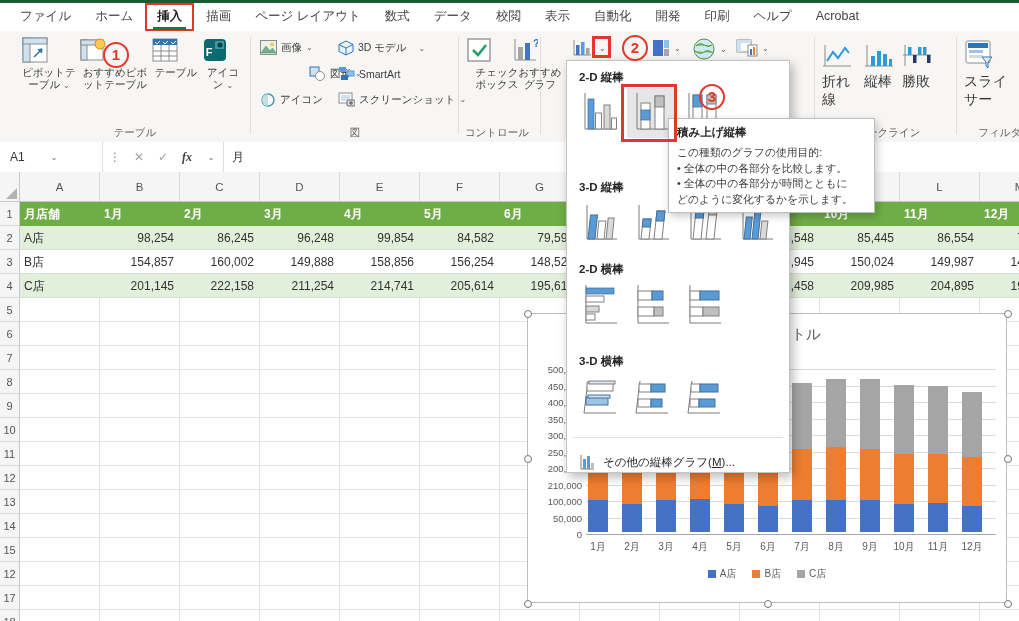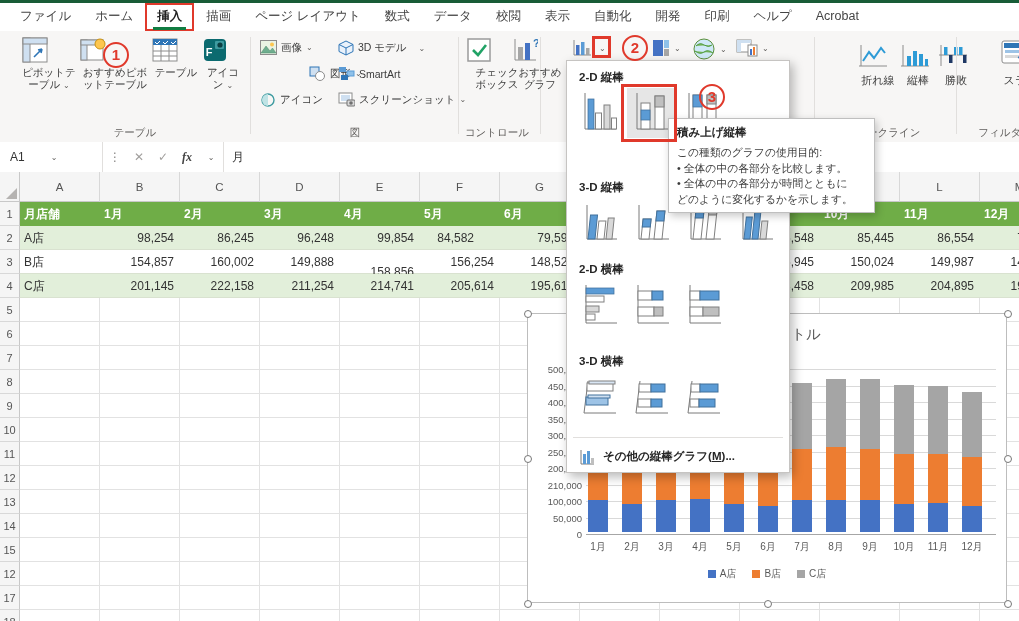--- a/index.html
+++ b/index.html
@@ -13,21 +13,21 @@
   .tab-active{outline:2.5px solid #E0392B;outline-offset:-2px;font-weight:bold;color:#222;}
   .tab-active::after{content:"";position:absolute;left:8px;right:8px;bottom:1px;height:3px;background:#107C41;}
   
   #ribbon{left:0;top:31px;width:1019px;height:111px;background:#f7f6f5;border-bottom:1px solid #d2d0ce;}
   .grp-divider{position:absolute;top:6px;bottom:8px;width:1px;background:#e1dfdd;}
   .grp-label{position:absolute;top:95px;font-size:10.5px;color:#605e5c;text-align:center;white-space:nowrap;}
   .bigbtn{position:absolute;top:4px;text-align:center;font-size:10.5px;line-height:12px;color:#3b3b3b;cursor:default;}
   .bigbtn .bicon{display:block;margin:2px auto 3px auto;}
   .smallbtn{position:absolute;font-size:10.5px;color:#3b3b3b;display:flex;align-items:center;gap:4px;white-space:nowrap;}
   .caret{font-size:8px;color:#605e5c;}
-  .midbtn{position:absolute;text-align:center;font-size:11px;color:#3b3b3b;margin-left:36px;}
+  .midbtn{position:absolute;font-size:14px;color:#3b3b3b;}
   .midbtn .bicon{display:block;margin:0 auto 4px auto;}
   
   #fbar{left:0;top:142px;width:1019px;height:30px;background:#fff;border-bottom:1px solid #d8d6d4;display:flex;align-items:stretch;}
   #namebox{width:92px;border-right:1px solid #e1dfdd;display:flex;align-items:center;padding-left:10px;font-size:12px;color:#333;gap:26px;}
   .fbtn{display:flex;align-items:center;justify-content:center;width:24px;color:#a19f9d;font-size:12px;}
   #fxlbl{font-style:italic;font-family:"Liberation Serif","DejaVu Serif",serif;font-weight:bold;color:#444;}
   #fcontent{flex:1;border-left:1px solid #e1dfdd;display:flex;align-items:center;padding-left:8px;font-size:12px;color:#333;}
   
   #sheet{left:0;top:172px;width:1019px;height:449px;}
   .colh{position:absolute;top:0;height:30px;width:80px;background:#f5f5f5;border-right:1px solid #d8d8d8;border-bottom:1px solid #c8c8c8;
@@ -54,21 +54,21 @@
   #legend{position:absolute;left:0;top:253px;width:100%;display:flex;justify-content:center;gap:16px;font-size:10px;color:#595959;align-items:center;}
   .lgitem{display:flex;align-items:center;gap:4px;}
   .lgsq{width:8px;height:8px;display:inline-block;}
   .handle{position:absolute;width:8px;height:8px;border-radius:50%;background:#fff;border:1.5px solid #777;box-sizing:border-box;transform:translate(-50%,-50%);}
   
   #ddmenu{left:566px;top:60px;width:224px;height:413px;background:#fff;border:1px solid #c6c4c2;box-shadow:3px 4px 10px rgba(0,0,0,.28);box-sizing:border-box;z-index:20;}
   .ddtitle{position:absolute;left:12px;font-size:11.5px;font-weight:bold;color:#262626;white-space:nowrap;}
   .slot{position:absolute;width:48px;height:50px;display:flex;align-items:center;justify-content:center;cursor:default;}
   .slot-hover{background:#e6e6e6;}
   #ddsep{position:absolute;left:6px;right:6px;top:376px;height:1px;background:#e1dfdd;}
-  #ddmore{position:absolute;left:0;right:0;top:382px;height:27px;display:flex;align-items:center;gap:8px;padding-left:12px;font-size:11.5px;color:#262626;font-weight:bold;}
+  #ddmore{position:absolute;left:0;right:0;top:382px;height:27px;display:flex;align-items:flex-end;gap:8px;padding-left:12px;font-size:11.5px;color:#262626;}
   
   #tooltip{left:668px;top:118px;width:207px;height:95px;background:#fff;border:1px solid #bfbfbf;box-shadow:2px 3px 8px rgba(0,0,0,.22);
            box-sizing:border-box;z-index:25;padding:6px 8px;}
   #tooltip .tt-title{font-size:11.5px;font-weight:bold;color:#262626;margin-bottom:5px;}
   #tooltip .tt-line{font-size:10.8px;color:#3b3b3b;line-height:15.5px;white-space:nowrap;}
   
   .anncircle{position:absolute;width:26px;height:26px;border:2.5px solid #E0392B;border-radius:50%;box-sizing:border-box;
              color:#E0392B;font-size:15px;font-weight:bold;text-align:center;line-height:21px;z-index:40;background:transparent;}
   .annbox{position:absolute;border:3px solid #E0392B;box-sizing:border-box;z-index:40;background:transparent;}
   svg{display:block;}
@@ -397,34 +397,34 @@
       <div class="cell left hcell" style="left: 740px; top: 30px; width: 80px;">9月</div>
       <div class="cell left hcell" style="left: 820px; top: 30px; width: 80px;">10月</div>
       <div class="cell left hcell" style="left: 900px; top: 30px; width: 80px;">11月</div>
       <div class="cell left hcell" style="left: 980px; top: 30px; width: 80px;">12月</div>
       <div class="band" style="top: 54px; background: rgb(226, 239, 218); border-bottom: 1px solid rgb(217, 226, 208); box-sizing: border-box;"></div>
       <div class="cell left" style="left: 20px; top: 54px; width: 80px;">A店</div>
       <div class="cell right" style="left: 100px; top: 54px; width: 80px;">98,254</div>
       <div class="cell right" style="left: 180px; top: 54px; width: 80px;">86,245</div>
       <div class="cell right" style="left: 260px; top: 54px; width: 80px;">96,248</div>
       <div class="cell right" style="left: 340px; top: 54px; width: 80px; text-align: right;">99,854</div>
-      <div class="cell right" style="left: 400px; top: 54px; width: 80px;">84,582</div>
+      <div class="cell right" style="left: 420px; top: 54px; width: 80px;">84,582</div>
       <div class="cell right" style="left: 500px; top: 54px; width: 80px;">79,598</div>
       <div class="cell right" style="left: 580px; top: 54px; width: 80px;">96,254</div>
       <div class="cell right" style="left: 660px; top: 54px; width: 80px;">97,245</div>
       <div class="cell right" style="left: 740px; top: 54px; width: 80px;">95,548</div>
       <div class="cell right" style="left: 820px; top: 54px; width: 80px;">85,445</div>
       <div class="cell right" style="left: 900px; top: 54px; width: 80px;">86,554</div>
       <div class="cell right" style="left: 980px; top: 54px; width: 80px;">78,554</div>
       <div class="band" style="top: 78px; background: rgb(255, 255, 255); border-bottom: 1px solid rgb(217, 226, 208); box-sizing: border-box;"></div>
       <div class="cell left" style="left: 20px; top: 78px; width: 80px;">B店</div>
       <div class="cell right" style="left: 100px; top: 78px; width: 80px;">154,857</div>
       <div class="cell right" style="left: 180px; top: 78px; width: 80px;">160,002</div>
       <div class="cell right" style="left: 260px; top: 78px; width: 80px;">149,888</div>
-      <div class="cell right" style="left: 340px; top: 88px; width: 80px; text-align: right;">158,856</div>
+      <div class="cell right" style="left: 340px; top: 78px; width: 80px; text-align: right;">158,856</div>
       <div class="cell right" style="left: 420px; top: 78px; width: 80px;">156,254</div>
       <div class="cell right" style="left: 500px; top: 78px; width: 80px;">148,524</div>
       <div class="cell right" style="left: 580px; top: 78px; width: 80px;">155,857</div>
       <div class="cell right" style="left: 660px; top: 78px; width: 80px;">161,002</div>
       <div class="cell right" style="left: 740px; top: 78px; width: 80px;">155,945</div>
       <div class="cell right" style="left: 820px; top: 78px; width: 80px;">150,024</div>
       <div class="cell right" style="left: 900px; top: 78px; width: 80px;">149,987</div>
       <div class="cell right" style="left: 980px; top: 78px; width: 80px;">147,987</div>
       <div class="band" style="top: 102px; background: rgb(226, 239, 218); border-bottom: 1px solid rgb(217, 226, 208); box-sizing: border-box;"></div>
       <div class="cell left" style="left: 20px; top: 102px; width: 80px;">C店</div>

